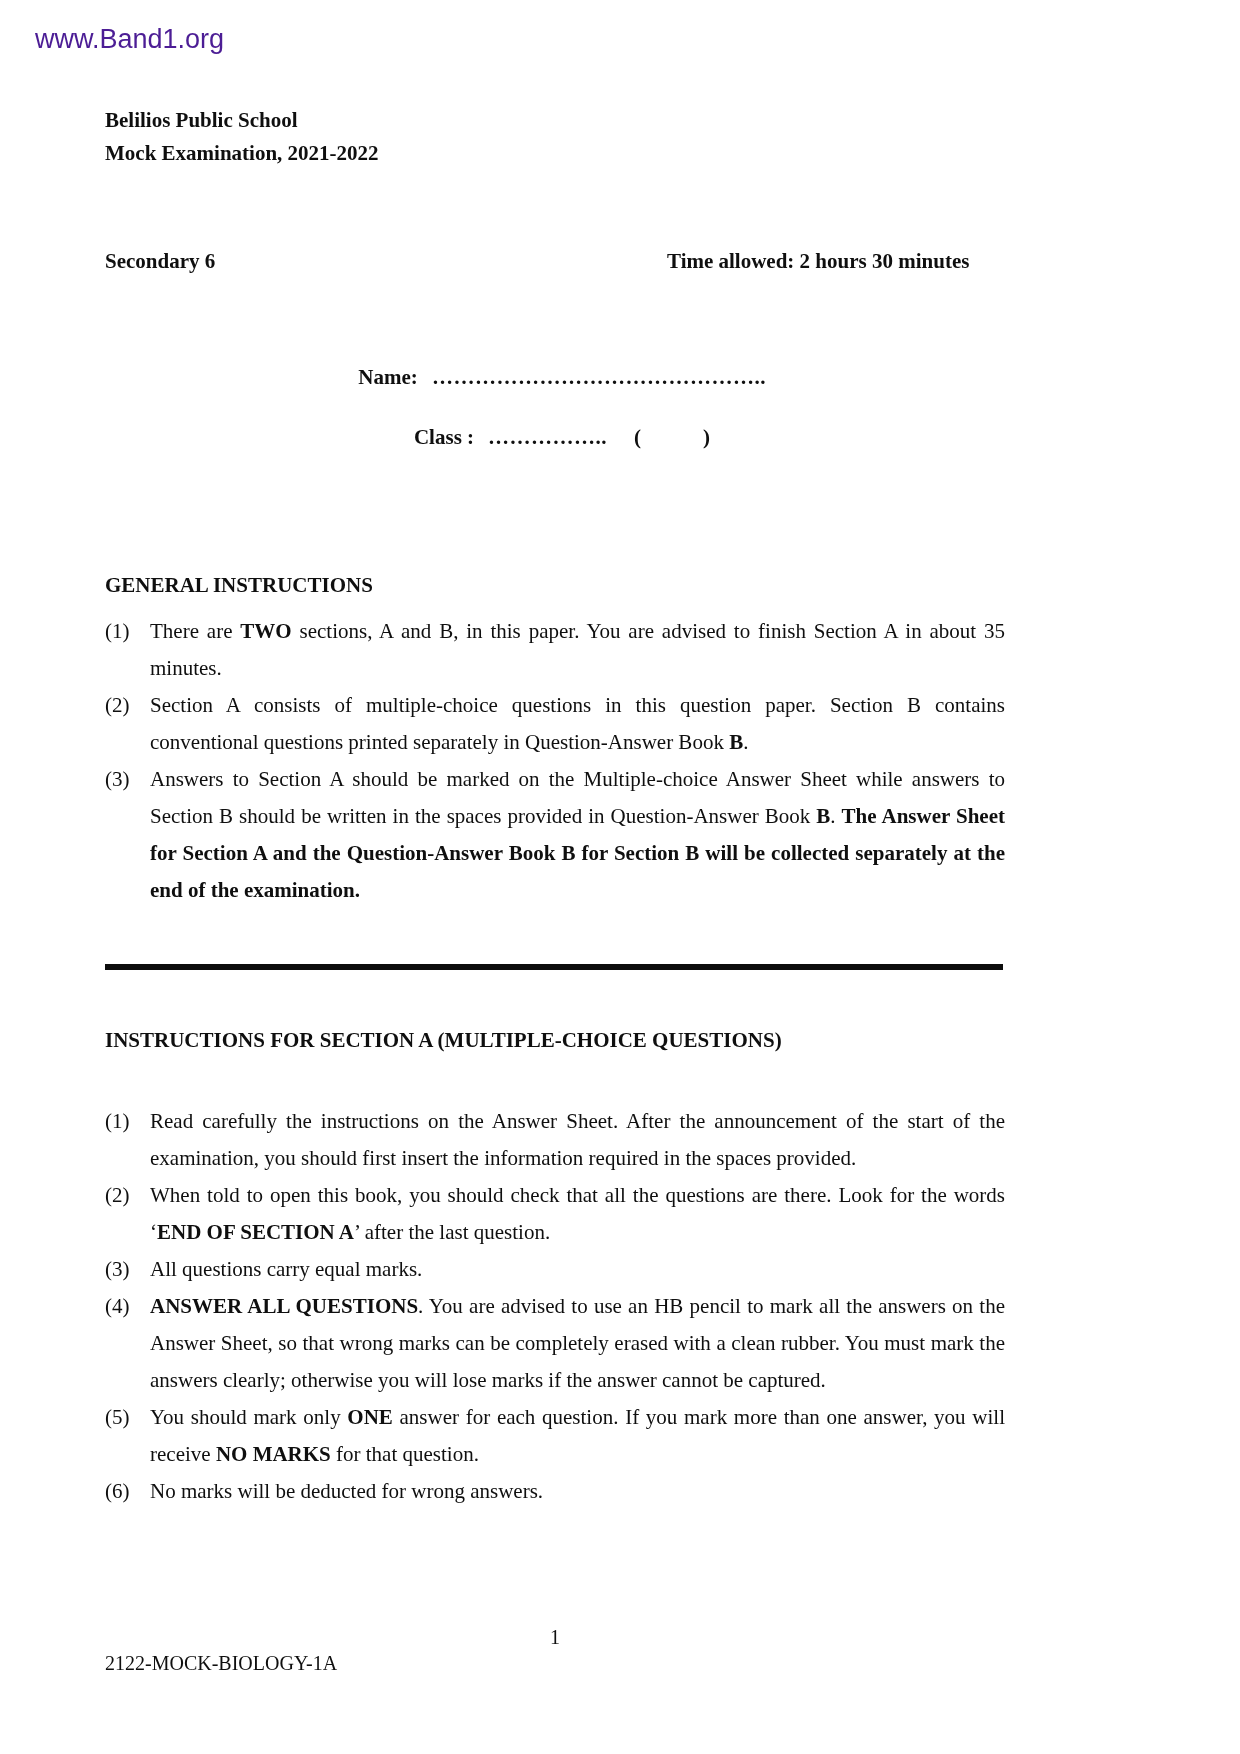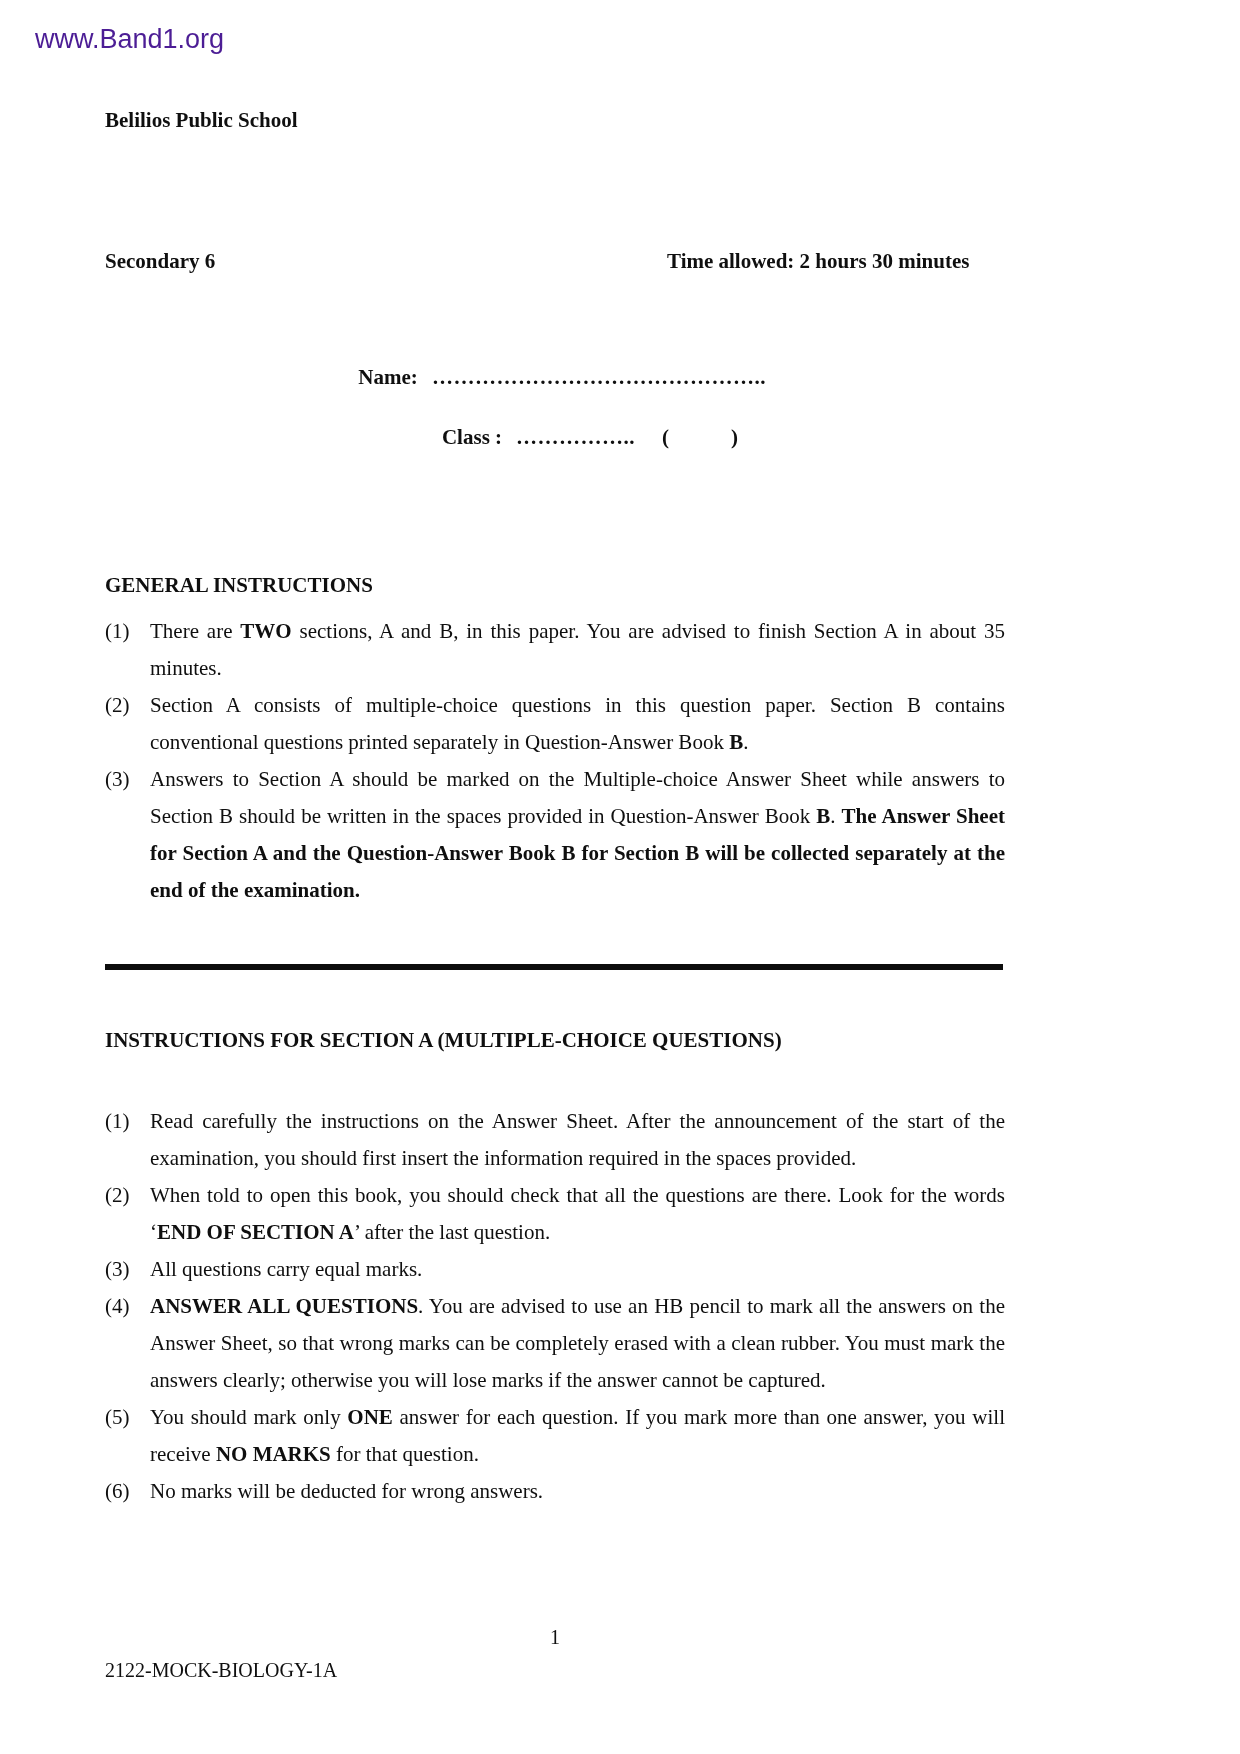--- a/index.html
+++ b/index.html
@@ -50,21 +50,21 @@
   .field-row {
     position: absolute;
     left: 105px;
     width: 900px;
     font-weight: bold;
     font-size: 21px;
     white-space: nowrap;
     text-align: center;
   }
   .name-row { top: 365px; }
-  .class-row { top: 425px; margin-left: 28px; }
+  .class-row { top: 425px; }
   .field-label { display: inline-block; width: 88px; }
   .dots { letter-spacing: 0.5px; }
   .paren-open { margin-left: 27px; }
   .paren-close { margin-left: 62px; }
   .instructions {
     position: absolute;
     left: 105px;
     width: 900px;
     font-size: 21px;
   }
@@ -106,32 +106,32 @@
     top: 1626px;
     width: 900px;
     text-align: center;
     font-size: 20px;
   }
   .doc-code {
     position: absolute;
     left: 105px;
     top: 1652px;
     font-size: 20px;
-    margin-top: 7px;
   }
 </style>
 </head>
 <body>
 
 <div class="page">
 
   <div class="watermark">www.Band1.org</div>
 
   <header class="title-block">
     <div>Belilios Public School</div>
+    <div>Mock Examination, 2021-2022</div>
   </header>
 
   <div class="meta-row">
     <div>Secondary 6</div>
     <div class="meta-right">
       <div>Time allowed: 2 hours 30 minutes</div>
     </div>
   </div>
 
   <div class="field-row name-row">

